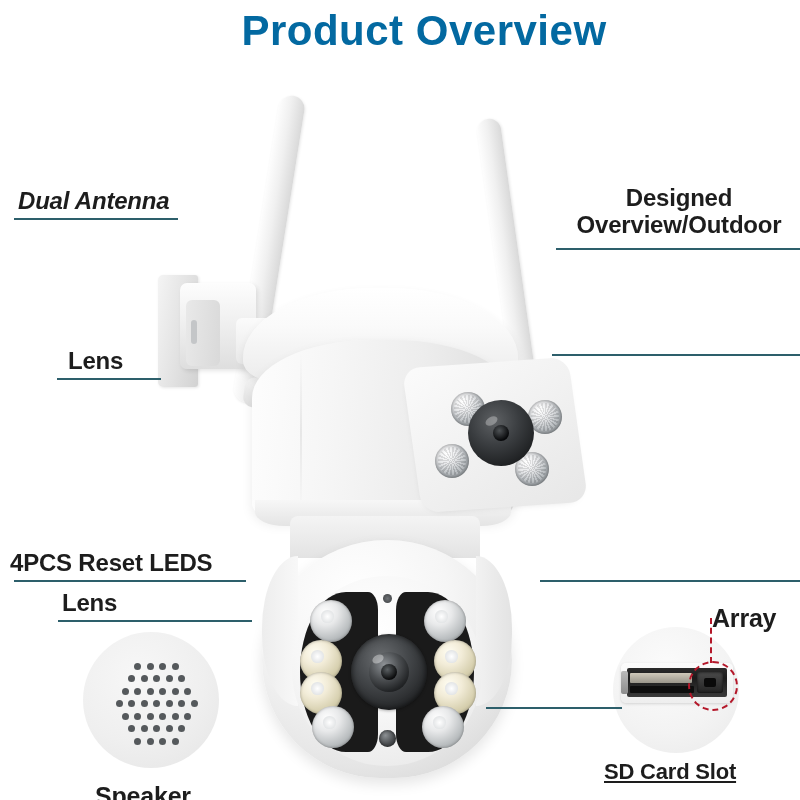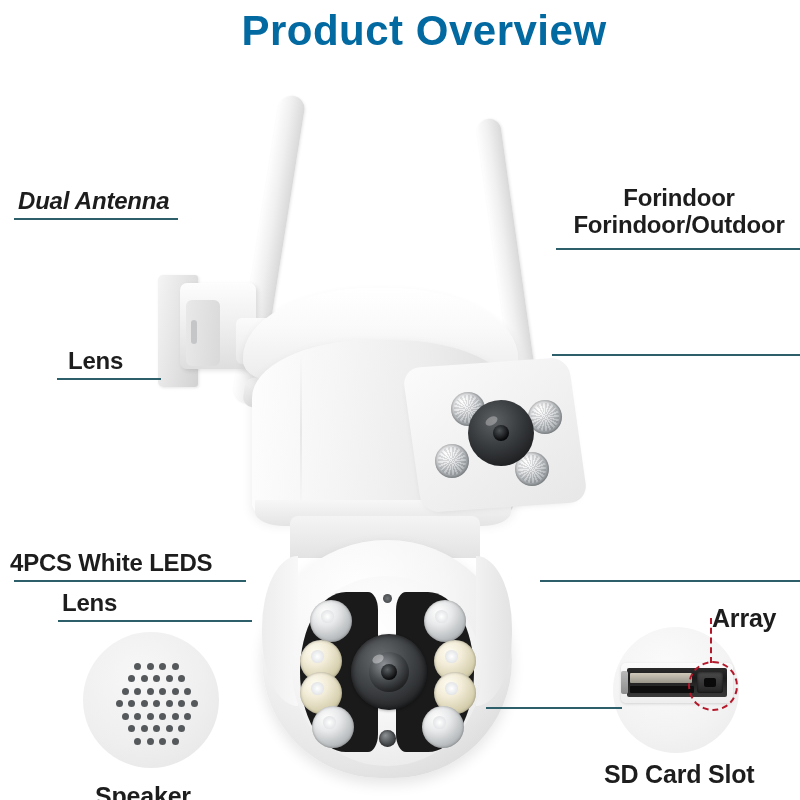--- a/index.html
+++ b/index.html
@@ -496,38 +496,38 @@
     <div class="cam sd-well"></div>
     <div class="cam sd-metal"></div>
     <div class="cam sd-slit"></div>
     <div class="cam sd-left-tab"></div>
     <div class="cam sd-reset"></div>
     <div class="cam sd-reset-hole"></div>
 
     <div class="dash-circle" style="left: 688px; top: 661px; width: 46px; height: 46px; border-color: rgb(180, 24, 42);"></div>
     <div class="dash-v" style="left: 710px; top: 618px; height: 45px; border-color: rgb(180, 24, 42);"></div>
 
-    <div class="callout" style="left:604px; top:760px; font-size:25px;">SD Card Slot</div>
+    <div class="callout" style="left:604px; top:760px; font-size:22px;text-decoration:underline;">SD Card Slot</div>
   </div>
 
   <div class="callout" style="left:18px; top:188px;font-style:italic;">Dual Antenna</div>
   <div class="lead" style="left: 14px; top: 218px; width: 164px; border-top-color: rgb(45, 95, 107);"></div>
 
   <div class="callout" style="left:68px; top:348px;">Lens</div>
   <div class="lead" style="left: 57px; top: 378px; width: 104px; border-top-color: rgb(45, 95, 107);"></div>
 
   <div class="callout two-line" style="left:560px; top:185px; width:238px; text-align:center;">
-    <span>Forindoor</span><br>
-    <span>Forindoor/Outdoor</span>
+    <span>Designed</span><br>
+    <span>Overview/Outdoor</span>
   </div>
   <div class="lead" style="left: 556px; top: 248px; width: 244px; border-top-color: rgb(45, 95, 107);"></div>
 
   <div class="lead" style="left: 552px; top: 354px; width: 248px; border-top-color: rgb(45, 95, 107);"></div>
 
-  <div class="callout" style="left:10px; top:550px;">4PCS White LEDS</div>
+  <div class="callout" style="left:10px; top:550px;">4PCS Reset LEDS</div>
   <div class="lead" style="left: 14px; top: 580px; width: 232px; border-top-color: rgb(45, 95, 107);"></div>
 
   <div class="callout" style="left:62px; top:590px;">Lens</div>
   <div class="lead" style="left: 58px; top: 620px; width: 194px; border-top-color: rgb(45, 95, 107);"></div>
 
   <div class="lead" style="left: 540px; top: 580px; width: 260px; border-top-color: rgb(45, 95, 107);"></div>
 
   <div class="callout" style="left:712px; top:604px; font-size:25px;">Array</div>
 
   <div class="lead thin" style="left: 486px; top: 707px; width: 136px; border-top-color: rgb(45, 95, 107);"></div>

